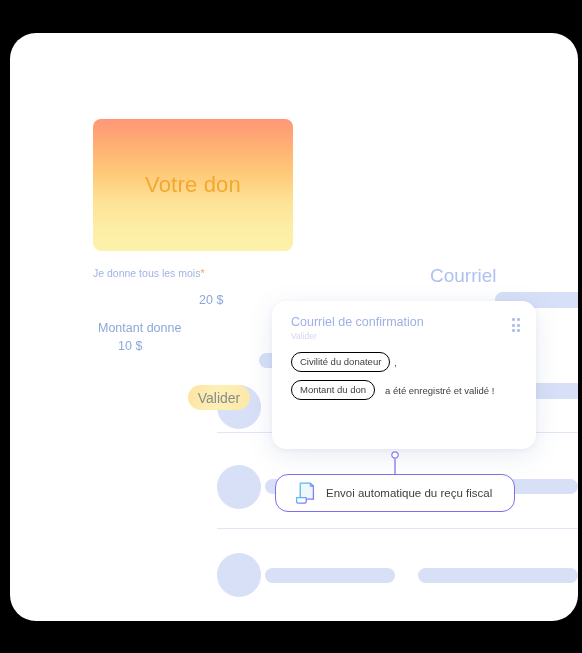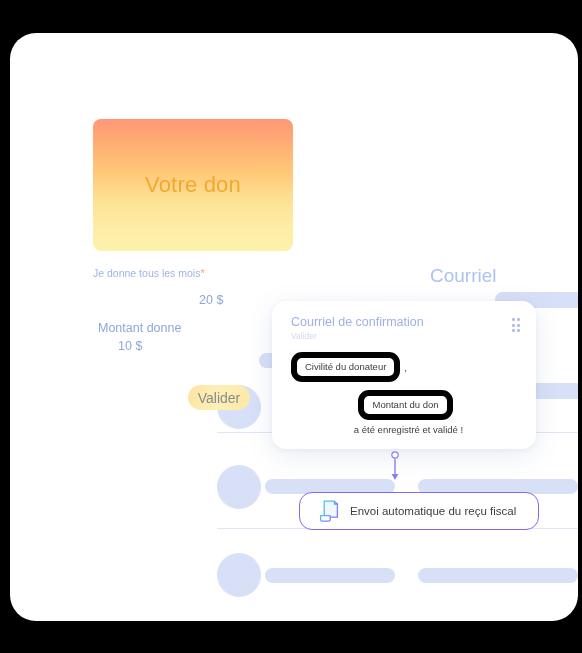--- a/index.html
+++ b/index.html
@@ -152,21 +152,21 @@
 
   .chip-row {
     display: flex;
     align-items: center;
     gap: 4px;
     margin-top: 11px;
     flex-wrap: nowrap;
   }
   .chip {
     display: inline-block;
-    border: 6px solid #000000;
+    border: 1px solid #000000;
     border-radius: 11px;
     padding: 3px 8px 4px;
     font-size: 9.5px;
     color: #3c4043;
     white-space: nowrap;
     background: #fff;
     cursor: pointer;
   }
   .comma { font-size: 9.5px; color: #3c4043; }
   .body-line {
@@ -181,31 +181,30 @@
     white-space: nowrap;
     margin-left: 6px;
   }
 
   
   #connector { position: absolute; left: 379px; top: 418px; width: 12px; height: 30px; }
 
   
   #receipt-card {
     position: absolute;
-    left: 265px; top: 459px;
+    left: 265px; top: 441px;
     width: 240px; height: 38px;
     background: #ffffff;
     border: 1.4px solid #7b6ef0;
     border-radius: 13px;
     display: flex;
     align-items: center;
     gap: 10px;
     padding-left: 19px;
     cursor: pointer;
-    margin-left: 24px;
   }
   #receipt-card .label {
     font-size: 11.5px;
     color: #3c4043;
     white-space: nowrap;
   }
 </style>
 </head>
 <body>
 
@@ -264,21 +263,21 @@
           <i></i>
       </div>
     </div>
 
     <div class="chip-row">
       <span class="chip">Civilité du donateur</span>
       <span class="comma">,</span>
     </div>
 
 
-    <div class="chip-row" style="margin-top:8px;flex-direction:column;">
+    <div class="chip-row" style="margin-top:8px;">
       <span class="chip">Montant du don</span>
       <span class="tail-text">a été enregistré et validé !</span>
     </div>
   </div>
 
   <svg id="connector" viewBox="0 0 12 30">
     <circle cx="6" cy="4" r="3.2" fill="#ffffff" stroke="#8b7df3" stroke-width="1.2"></circle>
     <line x1="6" y1="7.5" x2="6" y2="24" stroke="#8b7df3" stroke-width="1.4"></line>
     <polygon points="6,29 2.6,23 9.4,23" fill="#8b7df3"></polygon>
   </svg>

